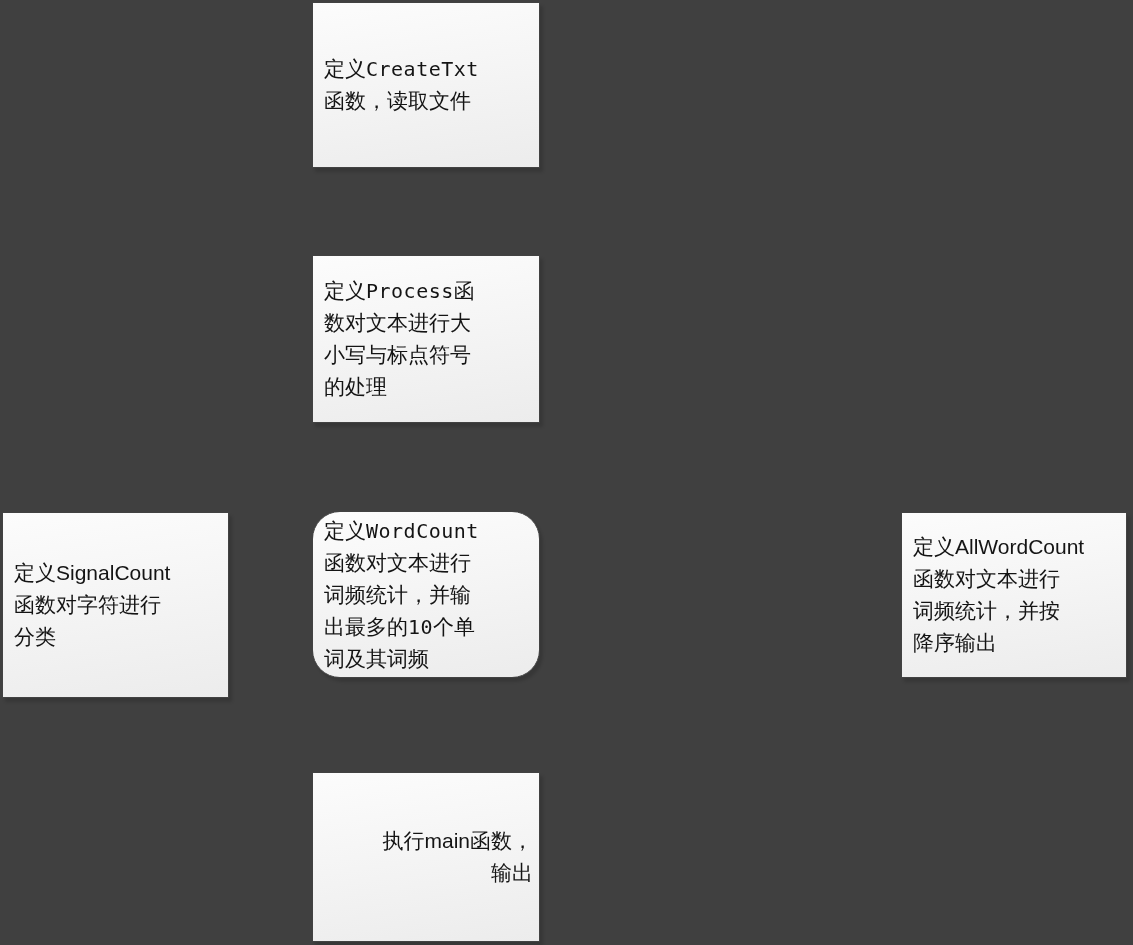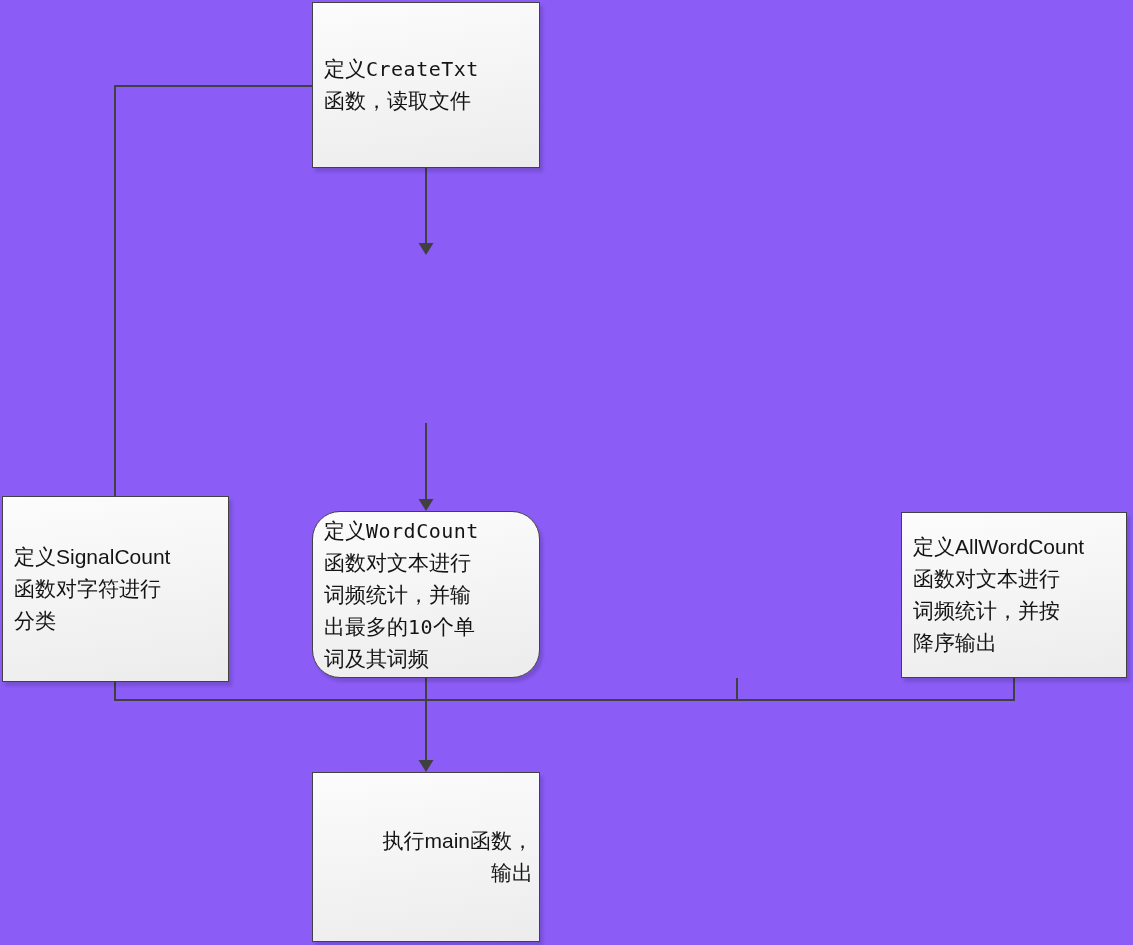--- a/index.html
+++ b/index.html
@@ -1,20 +1,20 @@
 <!DOCTYPE html>
 <html><head>
 <meta charset="utf-8">
 <style>
   html, body { margin: 0; padding: 0; background: #ffffff; }
   .canvas {
     position: relative;
     width: 1133px;
     height: 945px;
-    background: #8b5cf6;
+    background: #404040;
     font-family: "Liberation Sans", sans-serif;
     overflow: hidden;
   }
   svg.connector-layer {
     position: absolute;
     left: 0; top: 0;
     z-index: 0;
   }
   .node {
     position: absolute;
@@ -37,21 +37,21 @@
     word-break: break-all;
   }
   .node--center .node-text { text-align: right; padding: 0 6px; }
   .seg-cjk  { font-family: "Liberation Sans", sans-serif; }
   .seg-mono { font-family: "DejaVu Sans Mono", "Liberation Mono", monospace; font-size: 20px; letter-spacing: 0.5px; }
   .seg-sans { font-family: "Liberation Sans", sans-serif; font-size: 21px; }
 
   
   #node-create-txt     { left: 312px; top: 2px;   width: 228px; height: 166px; }
   #node-process        { left: 312px; top: 255px; width: 228px; height: 168px; }
-  #node-signal-count   { left: 2px;   top: 496px; width: 227px; height: 186px; }
+  #node-signal-count   { left: 2px;   top: 512px; width: 227px; height: 186px; }
   #node-word-count     { left: 312px; top: 511px; width: 228px; height: 167px; border-radius: 28px; }
   #node-count-lines    { left: 625px; top: 512px; width: 225px; height: 166px; }
   #node-all-word-count { left: 901px; top: 512px; width: 226px; height: 166px; }
   #node-main           { left: 312px; top: 772px; width: 228px; height: 170px; }
 </style>
 </head>
 <body>
 
 <div class="canvas">
 
@@ -72,20 +72,26 @@
       <polygon points="418.5,499 433.5,499 426,511"></polygon>
       <polygon points="418.5,760 433.5,760 426,772"></polygon>
     </g>
   </svg>
 
   <div class="node" id="node-create-txt">
     <div class="node-text"><span class="seg-cjk">定义</span><span class="seg-mono">CreateTxt</span><span class="seg-cjk">
 函数，读取文件</span></div>
   </div>
 
+  <div class="node" id="node-process">
+    <div class="node-text"><span class="seg-cjk">定义</span><span class="seg-mono">Process</span><span class="seg-cjk">函
+数对文本进行大
+小写与标点符号
+的处理</span></div>
+  </div>
 
   <div class="node" id="node-signal-count">
     <div class="node-text"><span class="seg-cjk">定义</span><span class="seg-sans">SignalCount</span><span class="seg-cjk">
 函数对字符进行
 分类</span></div>
   </div>
 
   <div class="node" id="node-word-count">
     <div class="node-text"><span class="seg-cjk">定义</span><span class="seg-mono">WordCount</span><span class="seg-cjk">
 函数对文本进行

